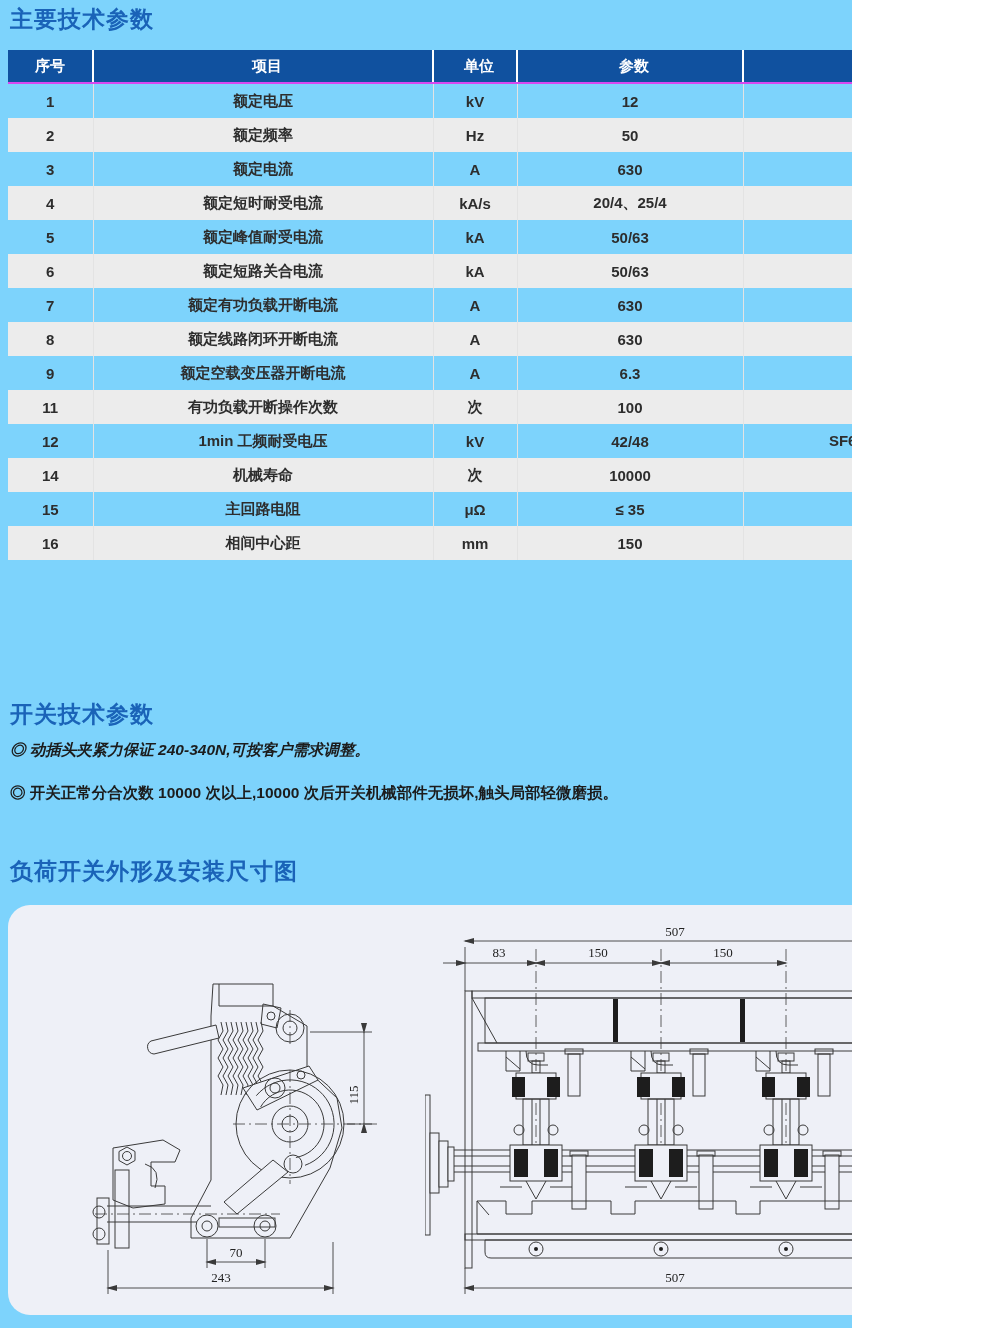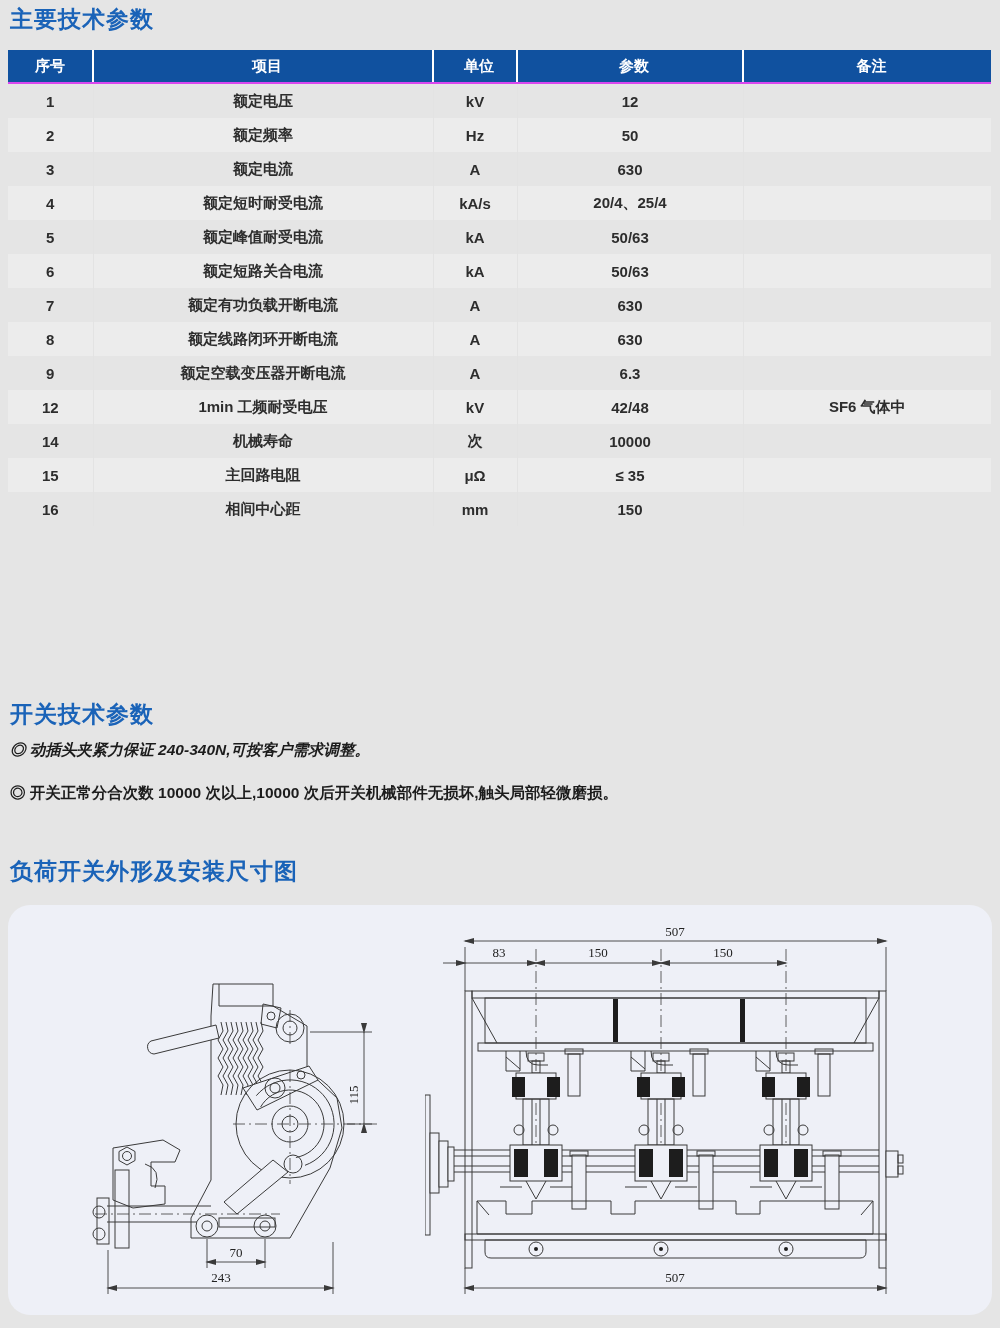--- a/index.html
+++ b/index.html
@@ -1,16 +1,16 @@
 <!DOCTYPE html>
 <html><head>
 <meta charset="utf-8">
 <style>
   html,body{margin:0;padding:0;background:#fff;}
-  .page{position:relative;width:1000px;height:1328px;background:#e5e5e5;
+  .page{position:relative;width:852px;height:1328px;background:#7dd3fc;
         font-family:"Liberation Sans",sans-serif;overflow:hidden;}
   .sec-title{position:absolute;left:10px;margin:0;font-size:23px;font-weight:bold;
              color:#1a63b8;letter-spacing:1px;}
   #title-main{top:4px;}
   #title-switch{top:699px;}
   #title-diagram{top:856px;}
   table.params{position:absolute;left:8px;top:50px;width:983px;border-collapse:collapse;
                table-layout:fixed;}
   table.params col.c0{width:85px;}  table.params col.c1{width:340px;}
   table.params col.c2{width:84px;}  table.params col.c3{width:226px;}
@@ -118,20 +118,27 @@
           <td></td>
         </tr>
         <tr>
           <td>9</td>
           <td>额定空载变压器开断电流</td>
           <td>A</td>
           <td>6.3</td>
           <td></td>
         </tr>
         <tr>
+          <td>11</td>
+          <td>有功负载开断操作次数</td>
+          <td>次</td>
+          <td>100</td>
+          <td></td>
+        </tr>
+        <tr>
           <td>12</td>
           <td>1min 工频耐受电压</td>
           <td>kV</td>
           <td>42/48</td>
           <td>SF6 气体中</td>
         </tr>
         <tr>
           <td>14</td>
           <td>机械寿命</td>
           <td>次</td>

